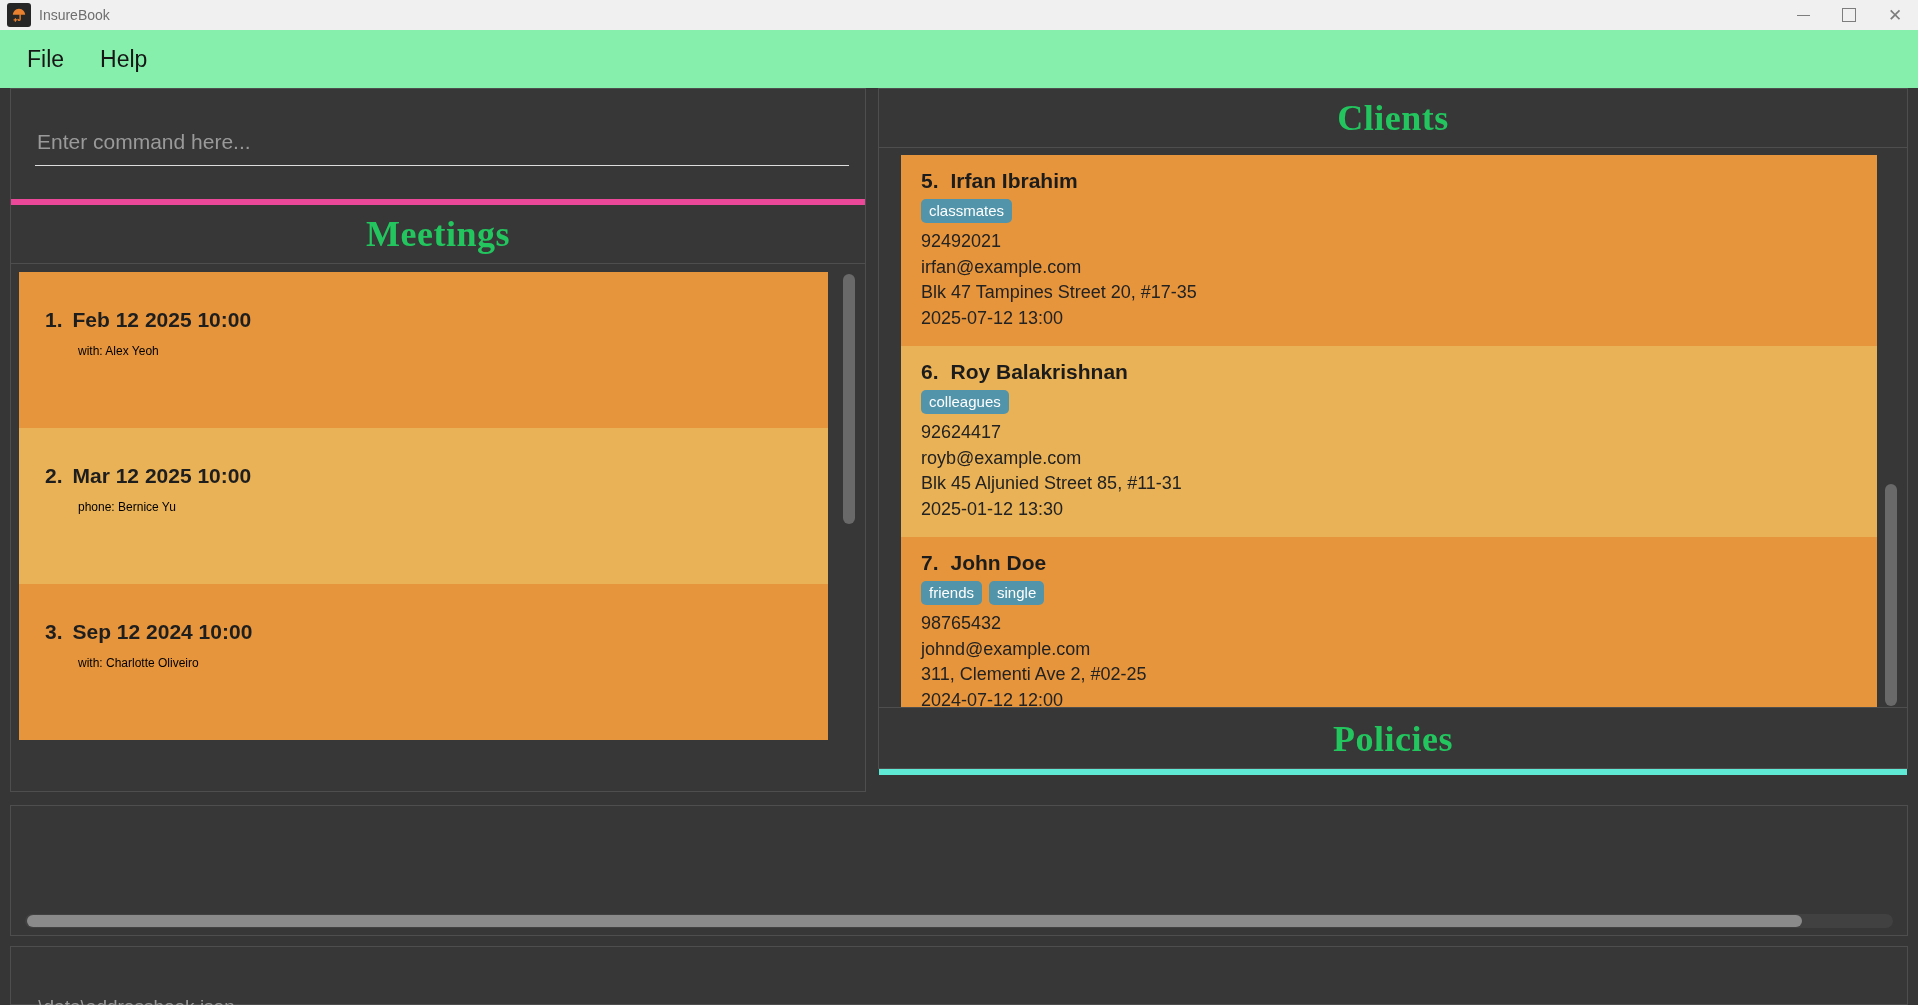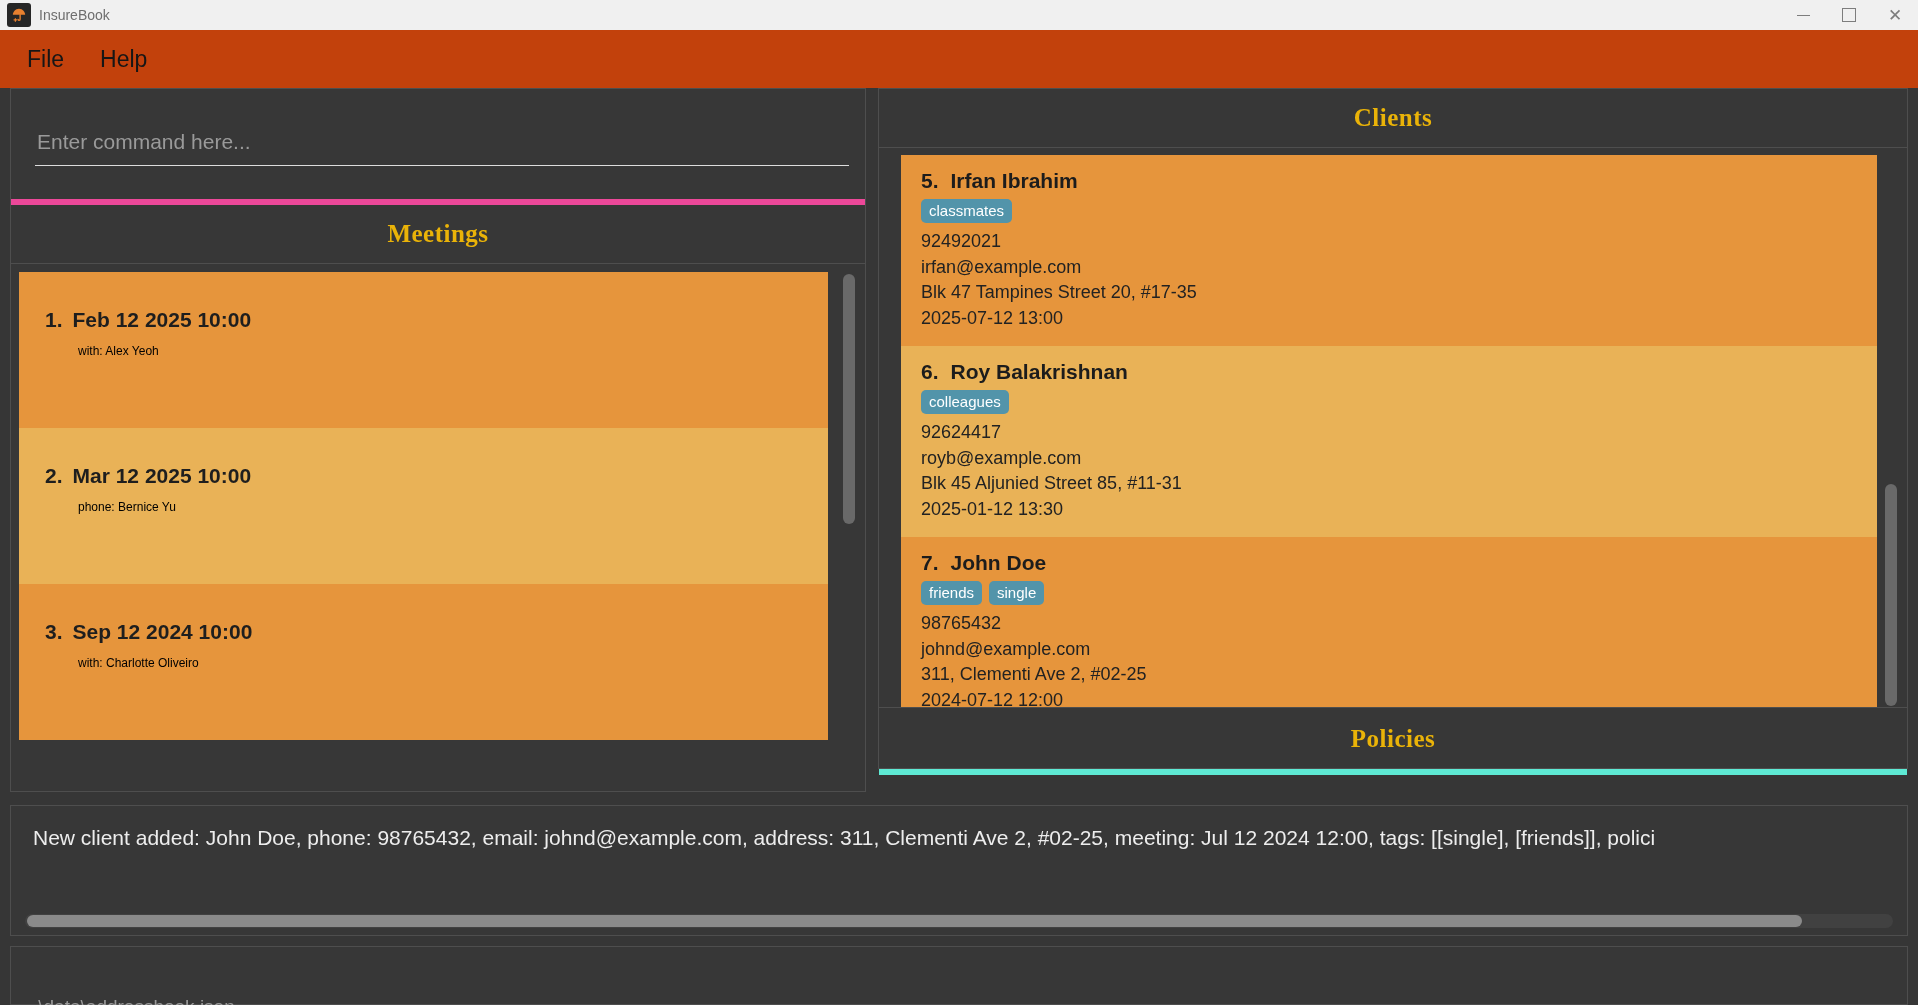--- a/index.html
+++ b/index.html
@@ -13,29 +13,29 @@
             display:flex;align-items:center;justify-content:center;}
   .win-title{font-size:14px;color:#6e6e6e;}
   .win-controls{position:absolute;right:0;top:0;height:30px;display:flex;align-items:center;}
   .win-btn{width:46px;height:30px;display:flex;align-items:center;justify-content:center;
            background:transparent;border:none;cursor:default;}
   .glyph-min{width:13px;border-top:1.5px solid #7d7d7d;}
   .glyph-max{width:12px;height:12px;border:1.5px solid #7d7d7d;}
   .glyph-close{font-size:17px;color:#7d7d7d;line-height:1;}
 
   
-  .menubar{position:absolute;left:0;top:30px;width:1918px;height:58px;background:#c2410c;
+  .menubar{position:absolute;left:0;top:30px;width:1918px;height:58px;background:#86efac;
            display:flex;align-items:center;}
   .menu-item{font-size:23px;color:#161616;padding:0 18px;}
   .menu-item:first-child{padding-left:27px;}
 
   
   .panel{position:absolute;background:#373737;border:1px solid #4e4e4e;box-sizing:border-box;}
   .section-header{border-bottom:1px solid #4e4e4e;display:flex;align-items:center;justify-content:center;}
-  .section-title{font-family:"Liberation Serif",serif;font-weight:bold;font-size:25px;color:#eab308;
+  .section-title{font-family:"Liberation Serif",serif;font-weight:bold;font-size:36px;color:#22c55e;
                  letter-spacing:.5px;}
 
   
   .left-panel{left:10px;top:88px;width:856px;height:704px;}
   .command-area{position:relative;height:110px;border-bottom:6px solid #ec4899;}
   .command-input{position:absolute;left:24px;right:16px;top:30px;height:44px;background:transparent;
                  border:none;border-bottom:1.5px solid #dcdcdc;outline:none;color:#e8e8e8;
                  font-size:21px;font-family:"Liberation Sans",sans-serif;}
   .command-input::placeholder{color:#9a9a9a;}
   .meetings-header{height:58px;}
@@ -202,21 +202,20 @@
       <div class="vscroll">
         <div class="vthumb clients-thumb"></div>
       </div>
     </div>
     <div class="section-header policies-header">
       <span class="section-title">Policies</span>
     </div>
   </div>
 
   <div class="panel result-box">
-    <div class="result-text">New client added: John Doe, phone: 98765432, email: johnd@example.com, address: 311, Clementi Ave 2, #02-25, meeting: Jul 12 2024 12:00, tags: [[single], [friends]], polici</div>
     <div class="hscroll">
       <div class="hthumb"></div>
     </div>
   </div>
 
   <div class="panel status-bar">
     <div class="status-text">.\data\addressbook.json</div>
   </div>
 
 </div>

